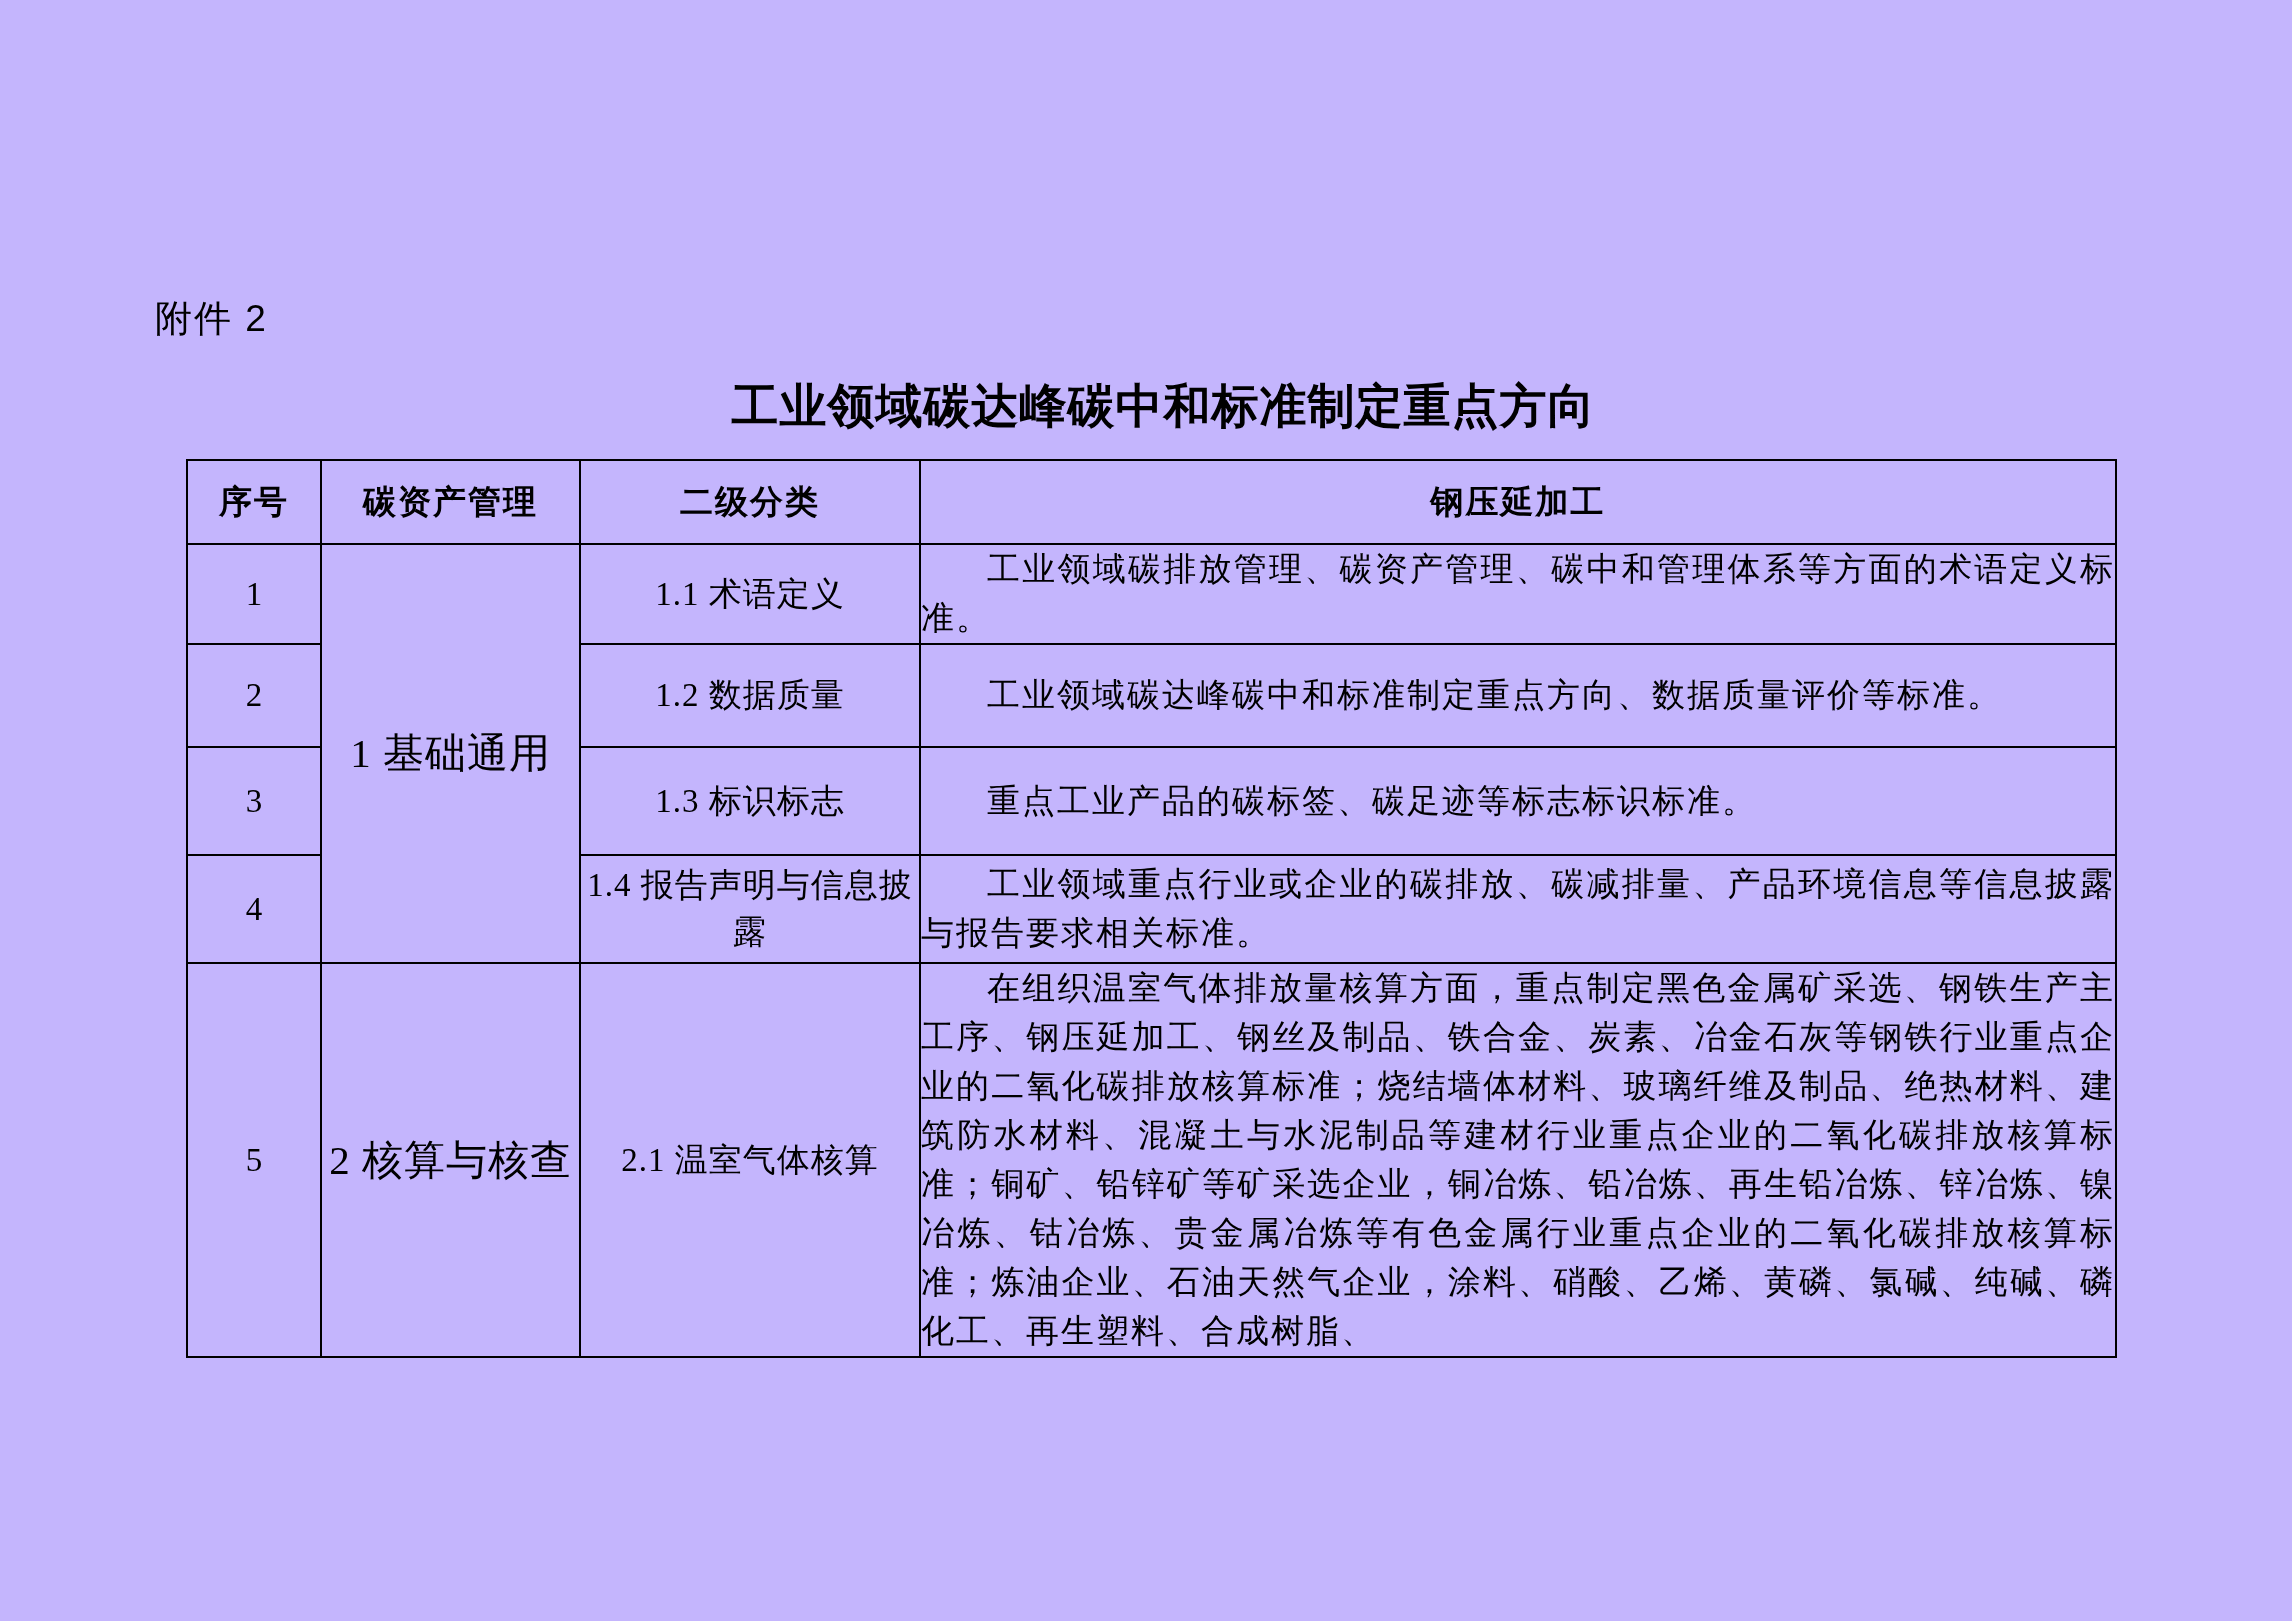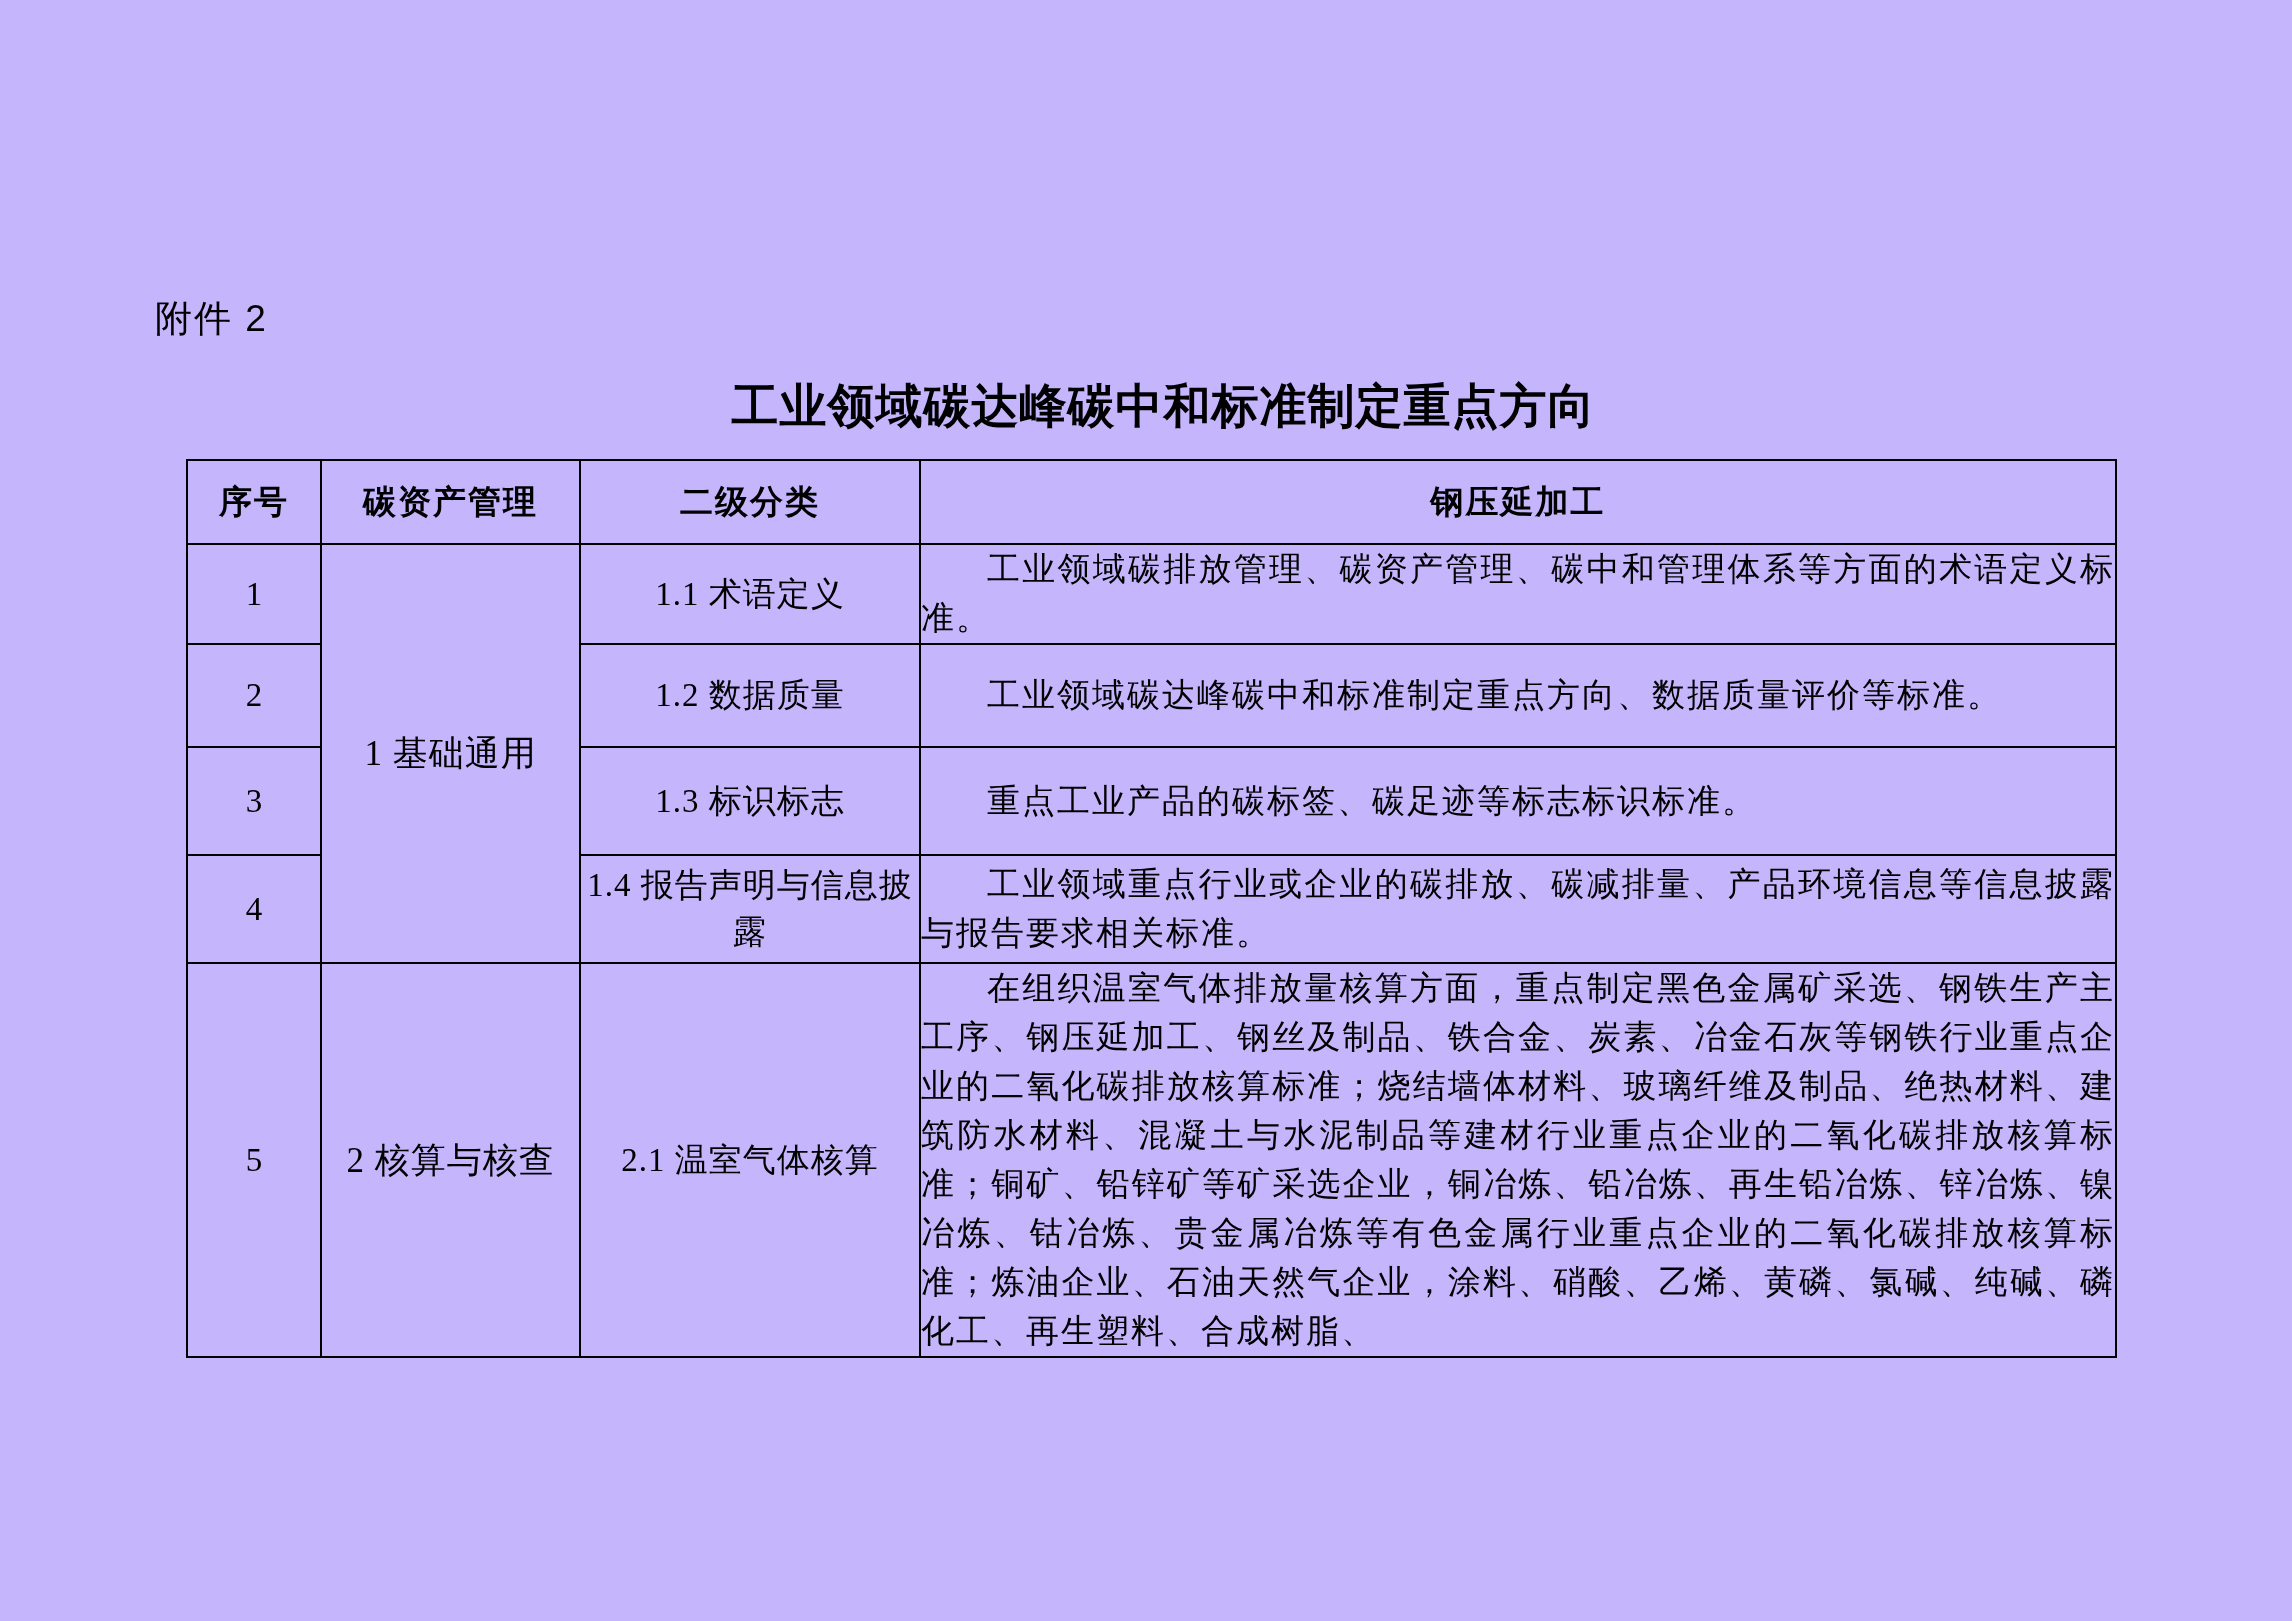--- a/index.html
+++ b/index.html
@@ -47,21 +47,21 @@
   tr.r2{height:103px;}
   tr.r3{height:108px;}
   tr.r4{height:108px;}
   tr.r5{height:392px;}
   td.num{
     text-align:center;
     font-size:33px;
   }
   td.lvl1{
     text-align:center;
-    font-size:35px;
+    font-size:41px;
     letter-spacing:1px;
   }
   td.lvl2{
     font-size:33px;
     padding:3.9px 11.8px;
     line-height:47px;
     letter-spacing:1px;
     text-align:center;
   }
   td.focus{

